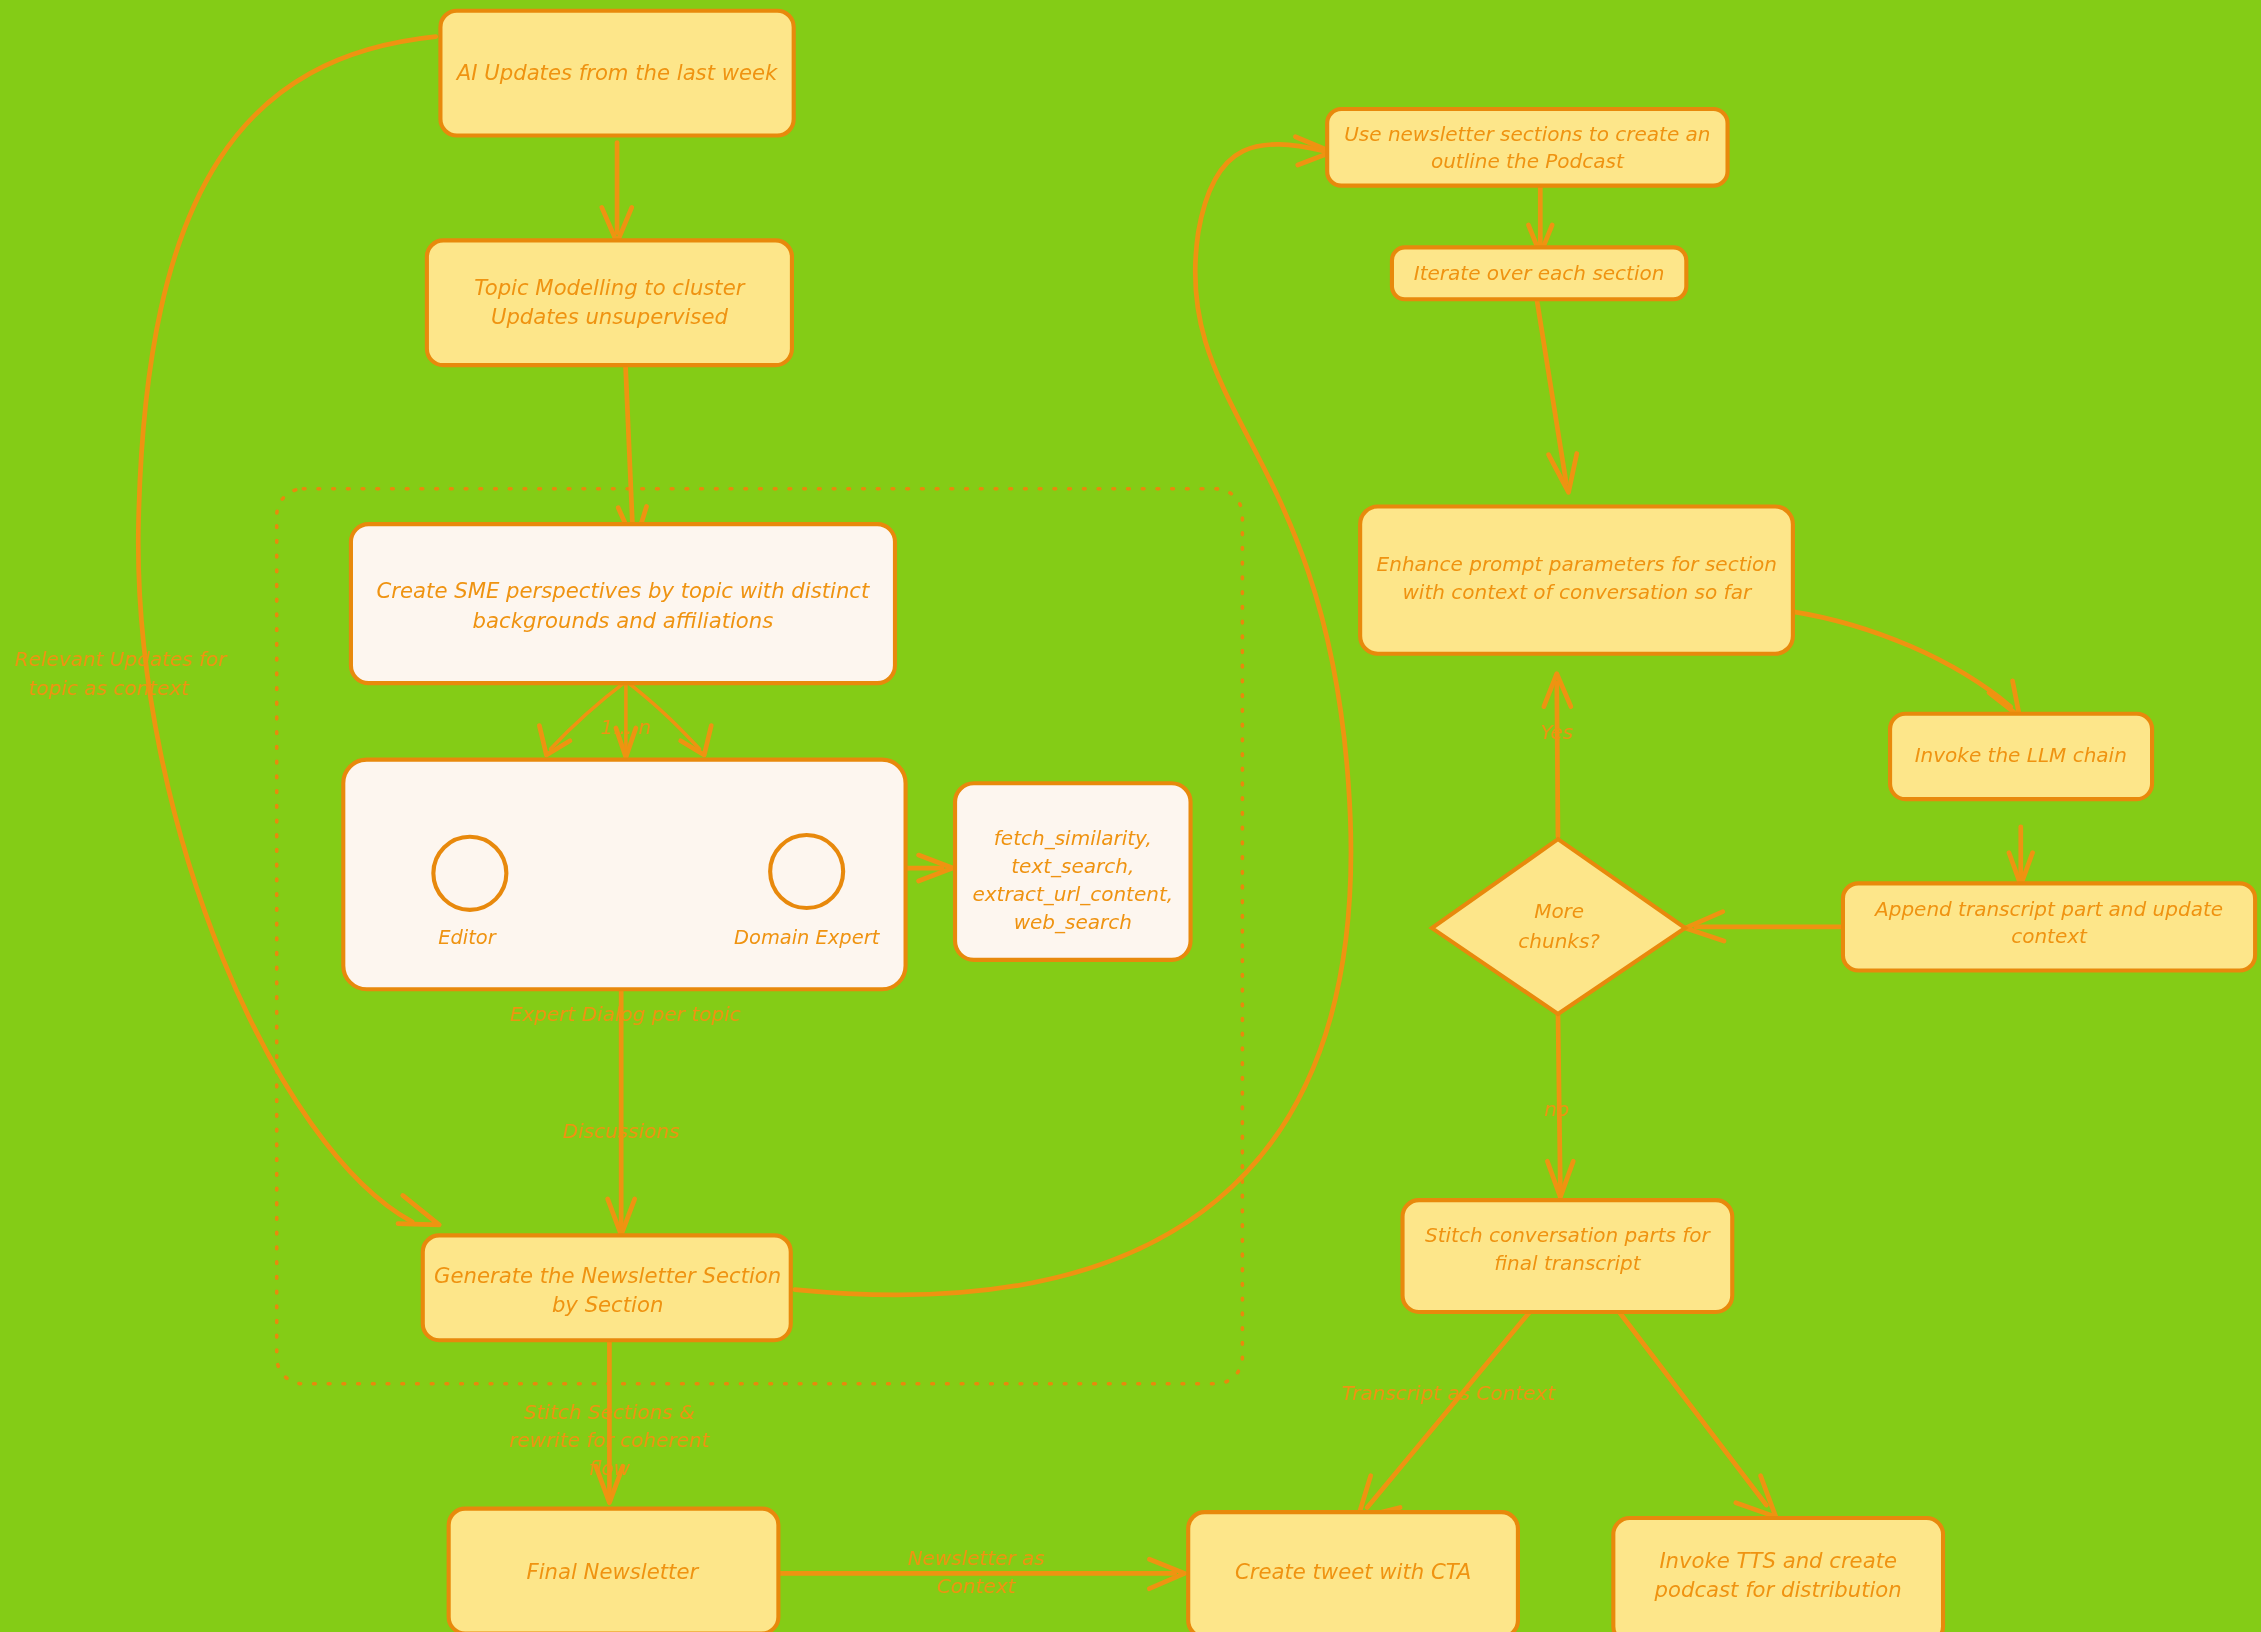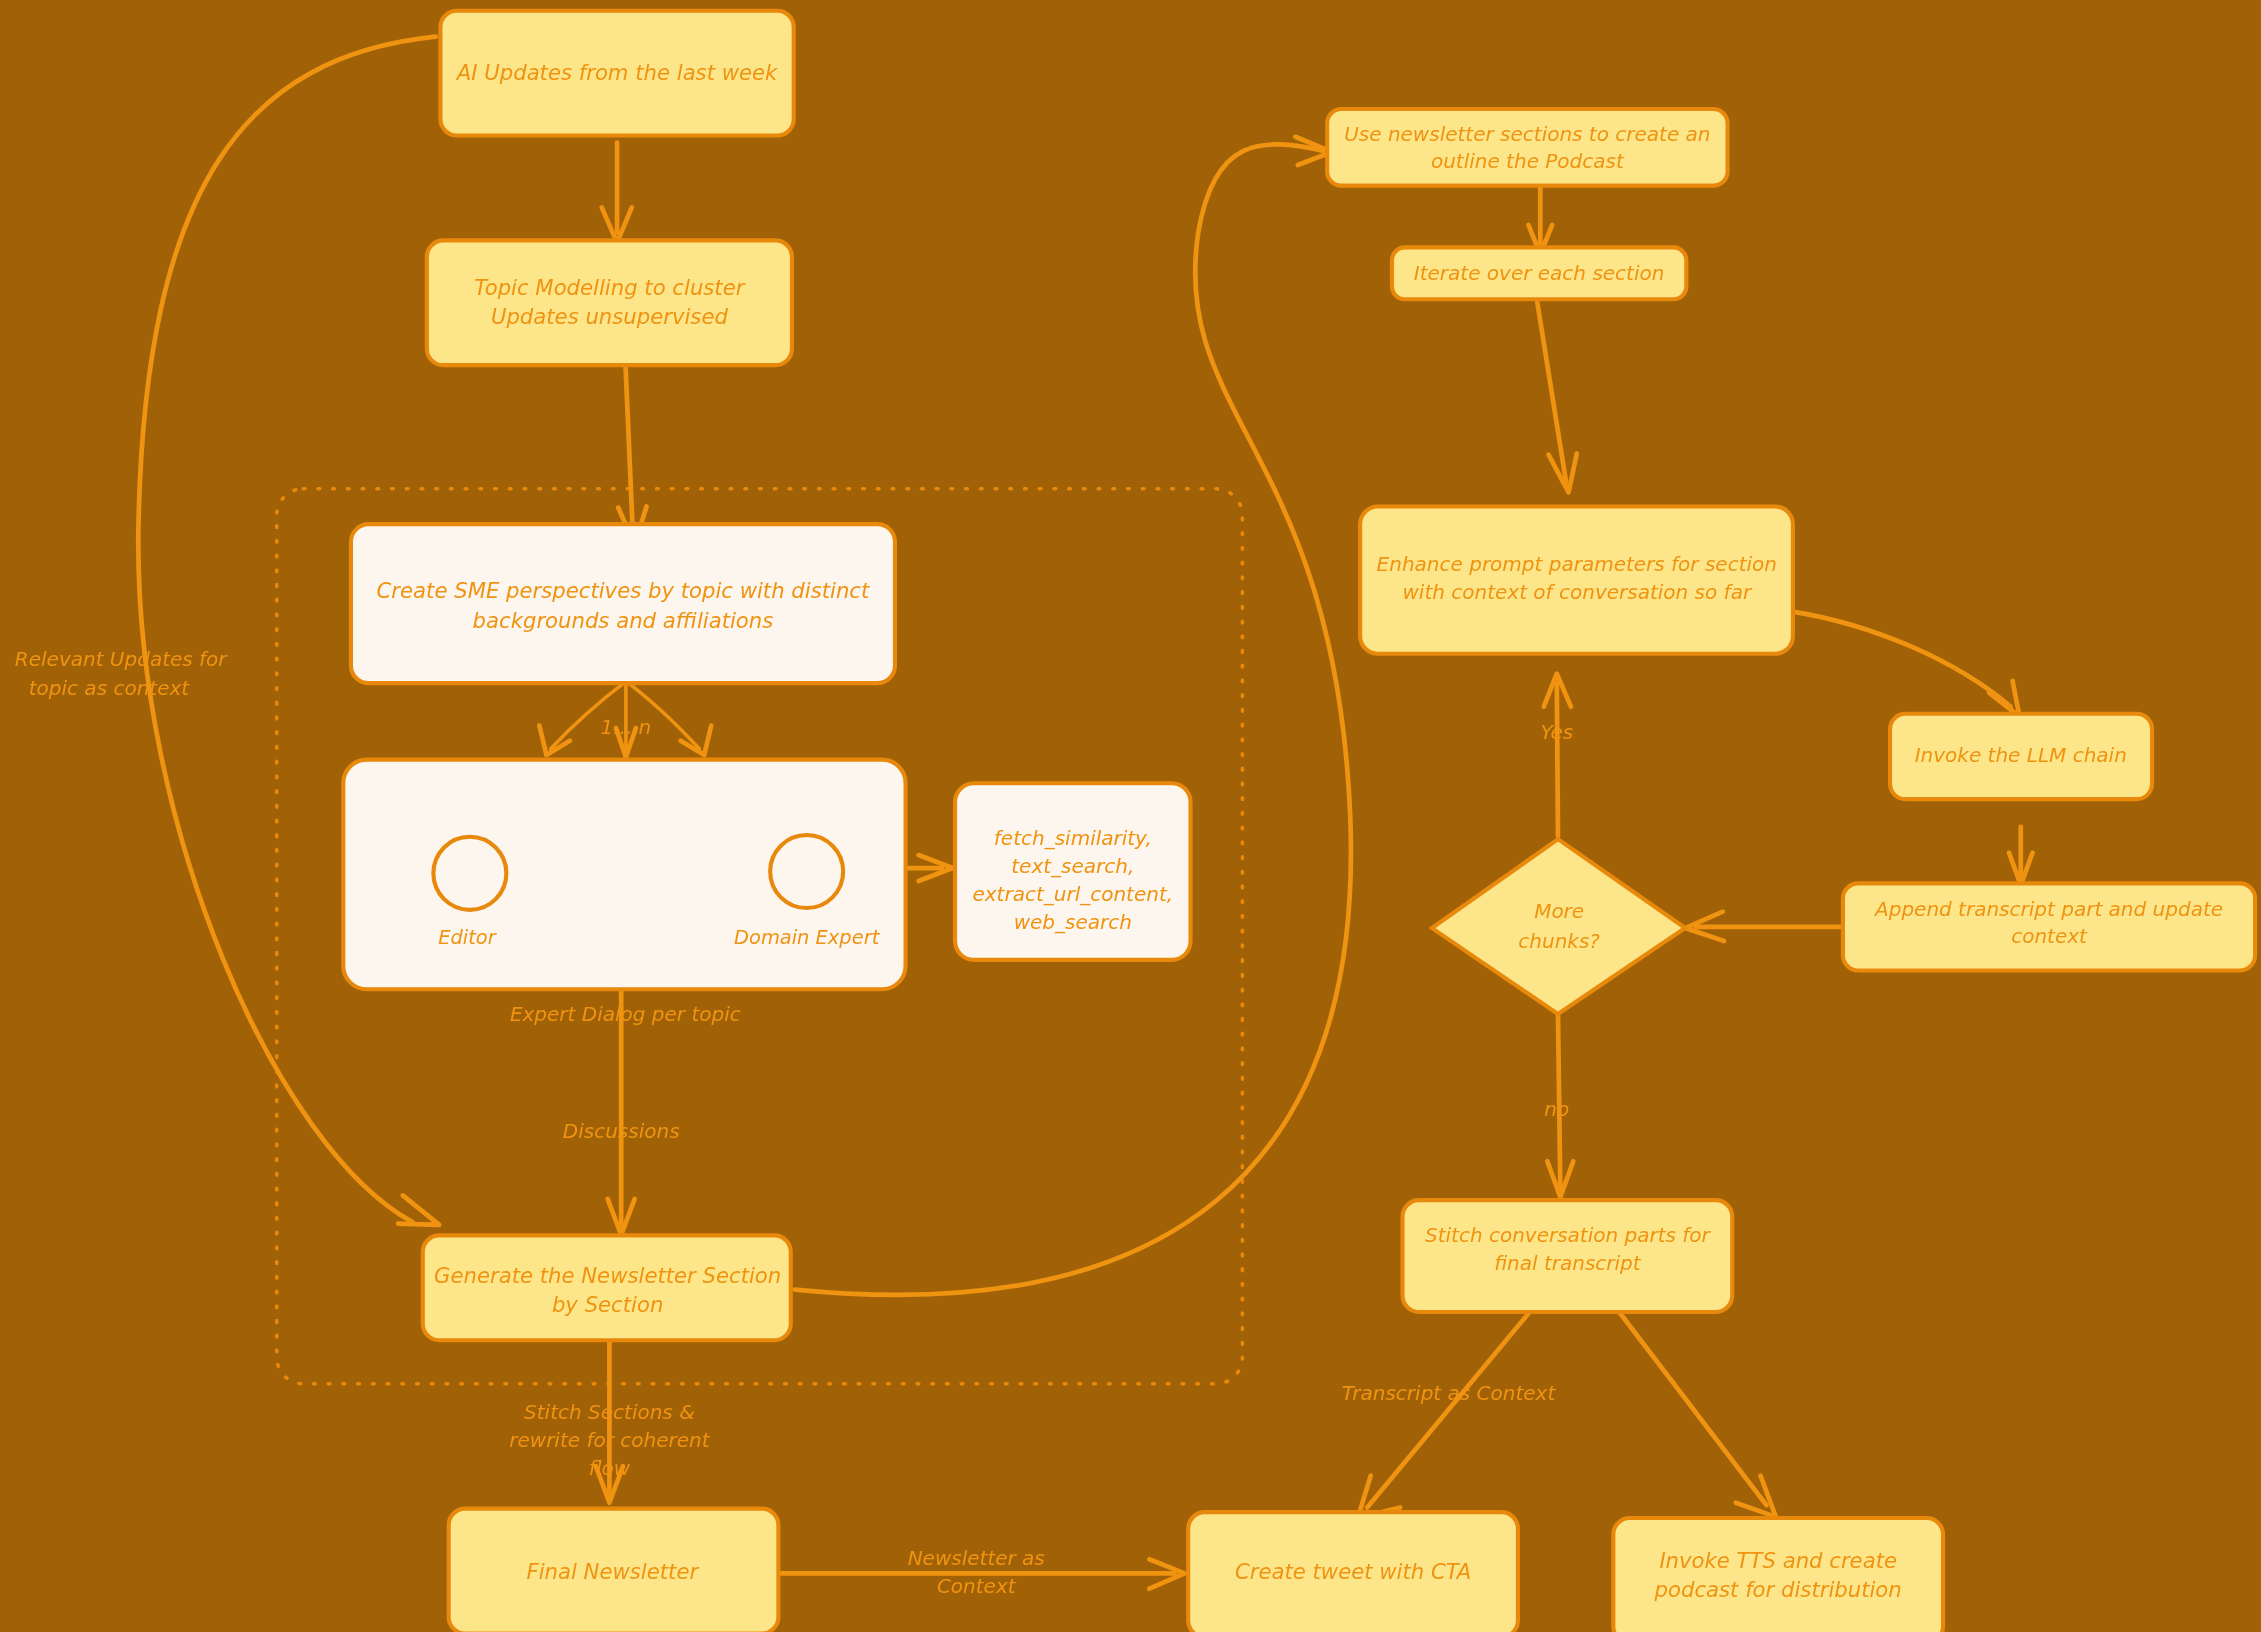--- a/index.html
+++ b/index.html
@@ -5,21 +5,21 @@
 <style>
   html, body {
     margin: 0;
     padding: 0;
     background: #fdf6ef;
   }
   #diagram-root {
     position: relative;
     width: 2261px;
     height: 1633px;
-    background: #a16207;
+    background: #84cc16;
     font-family: "DejaVu Sans", "Liberation Sans", sans-serif;
     overflow: hidden;
   }
   svg.flow-canvas {
     position: absolute;
     top: 0;
     left: 0;
     width: 2261px;
     height: 1633px;
   }

